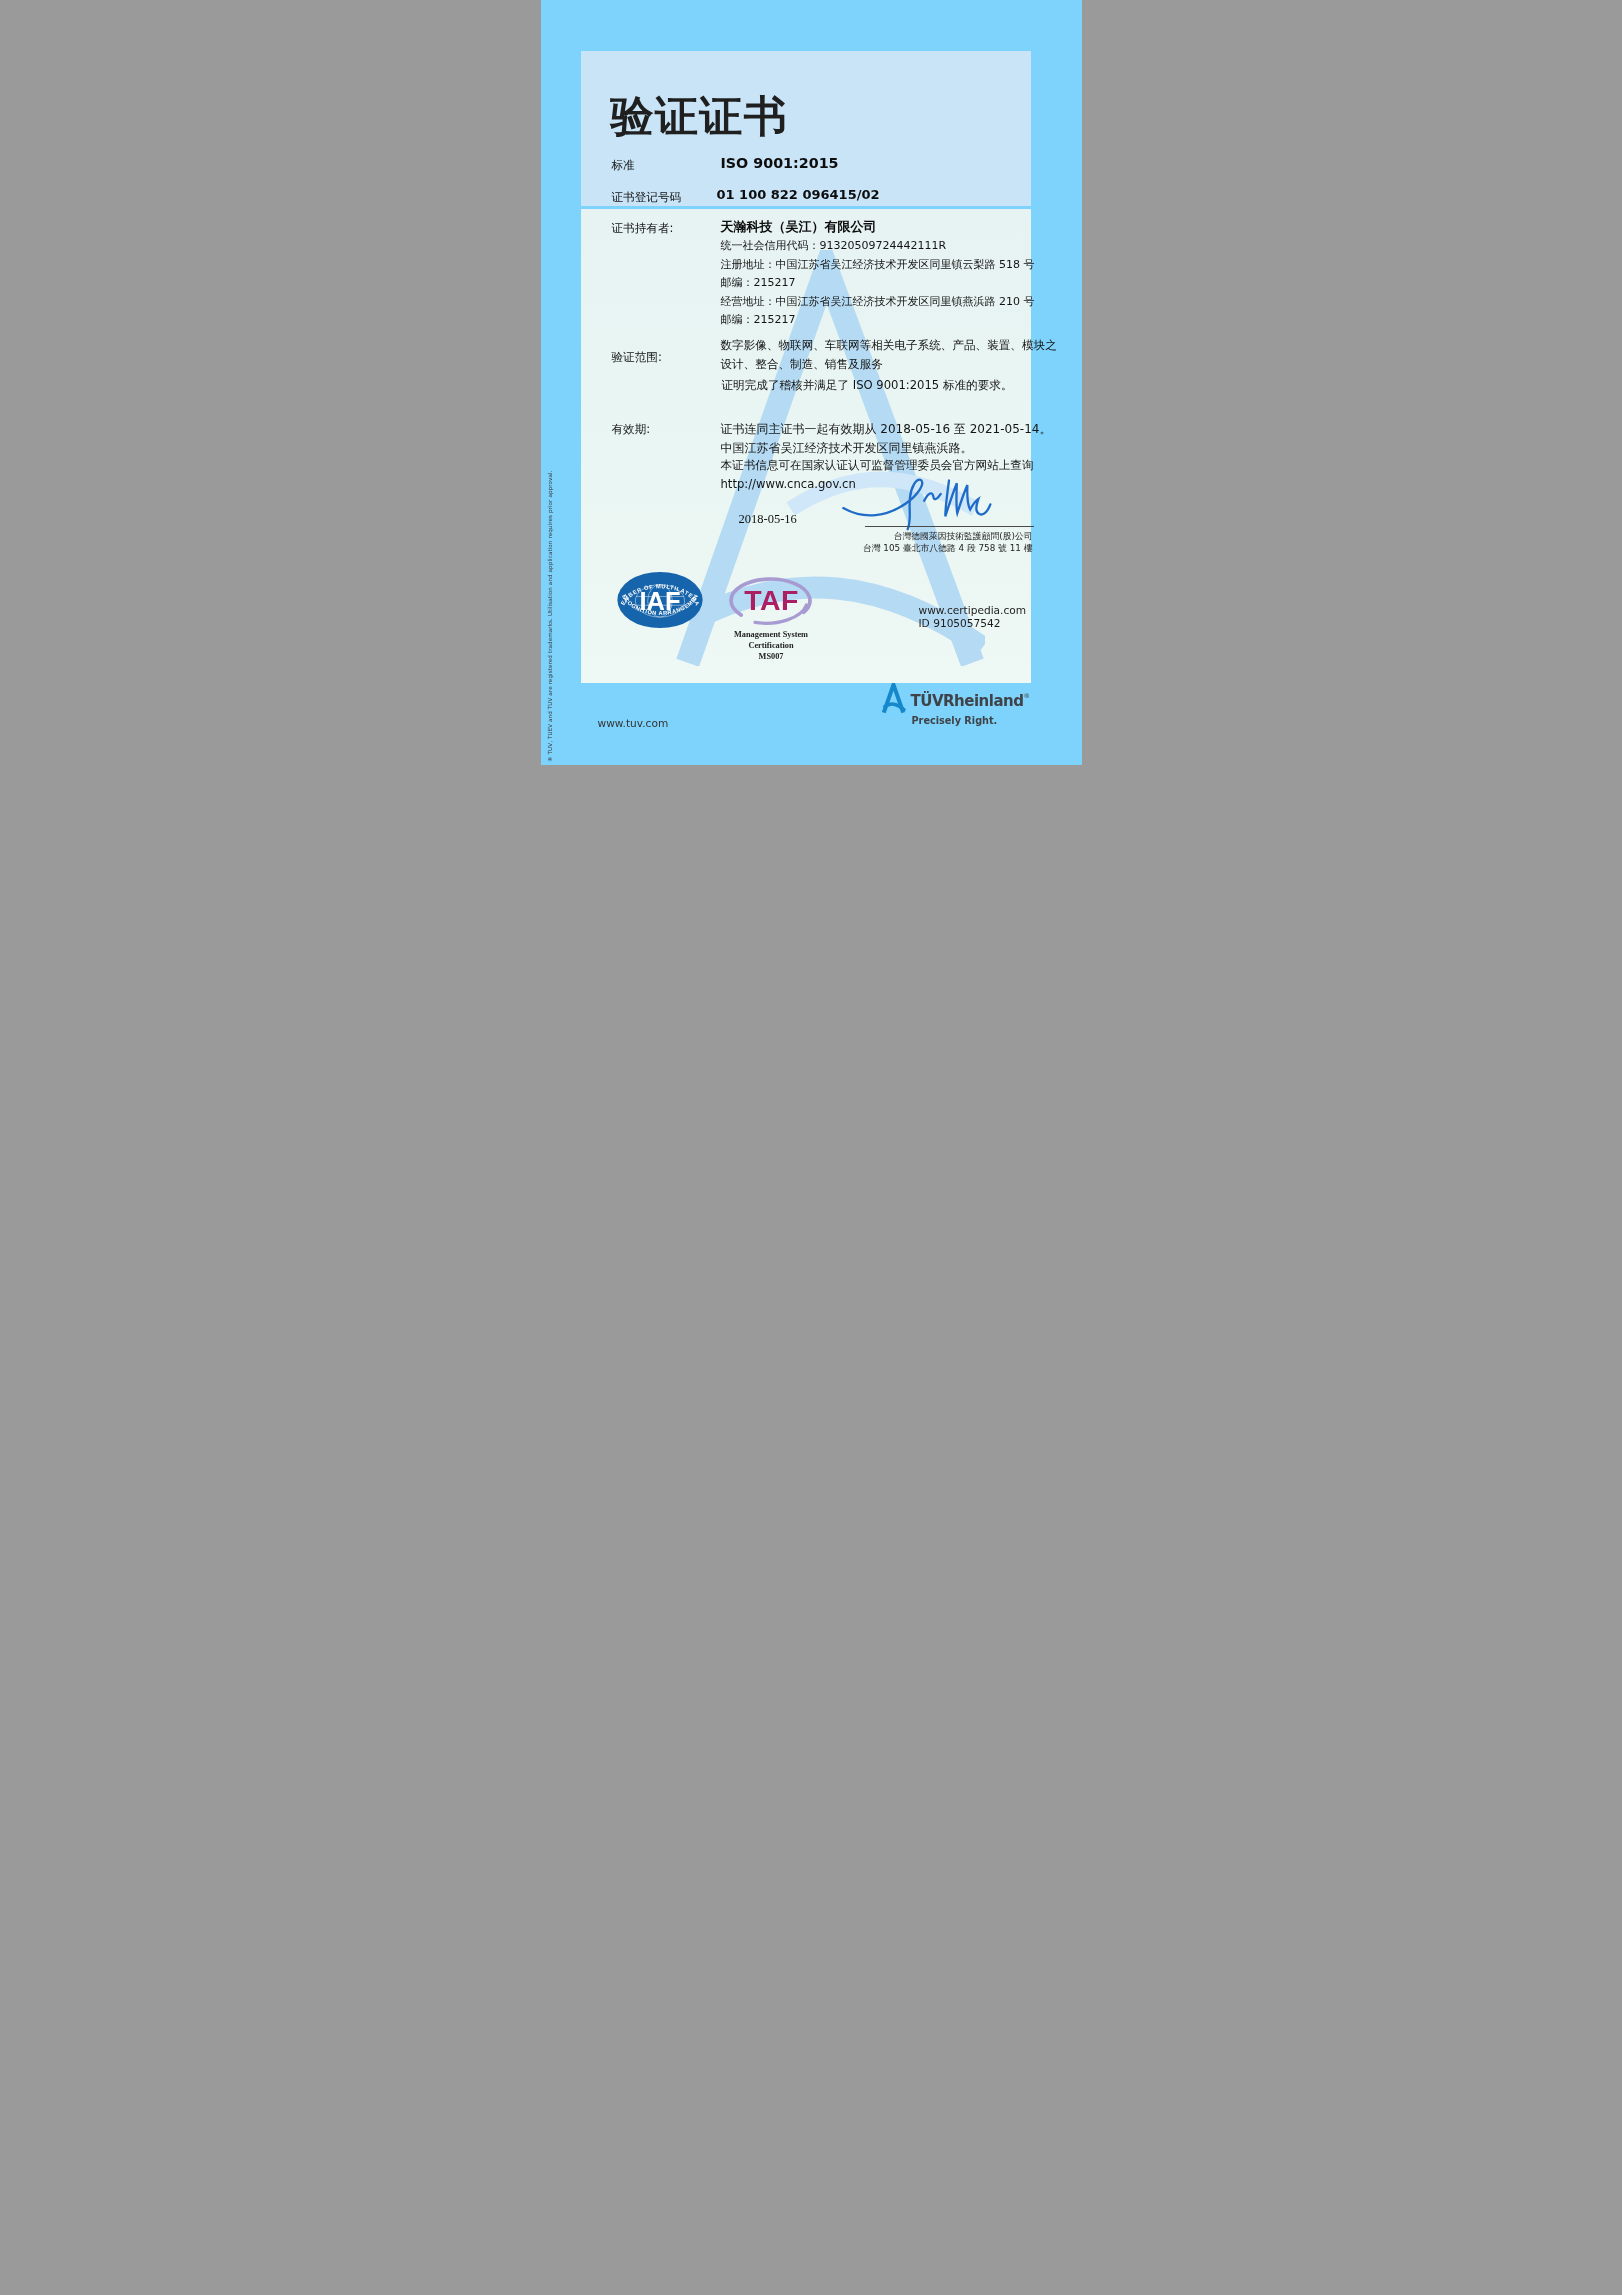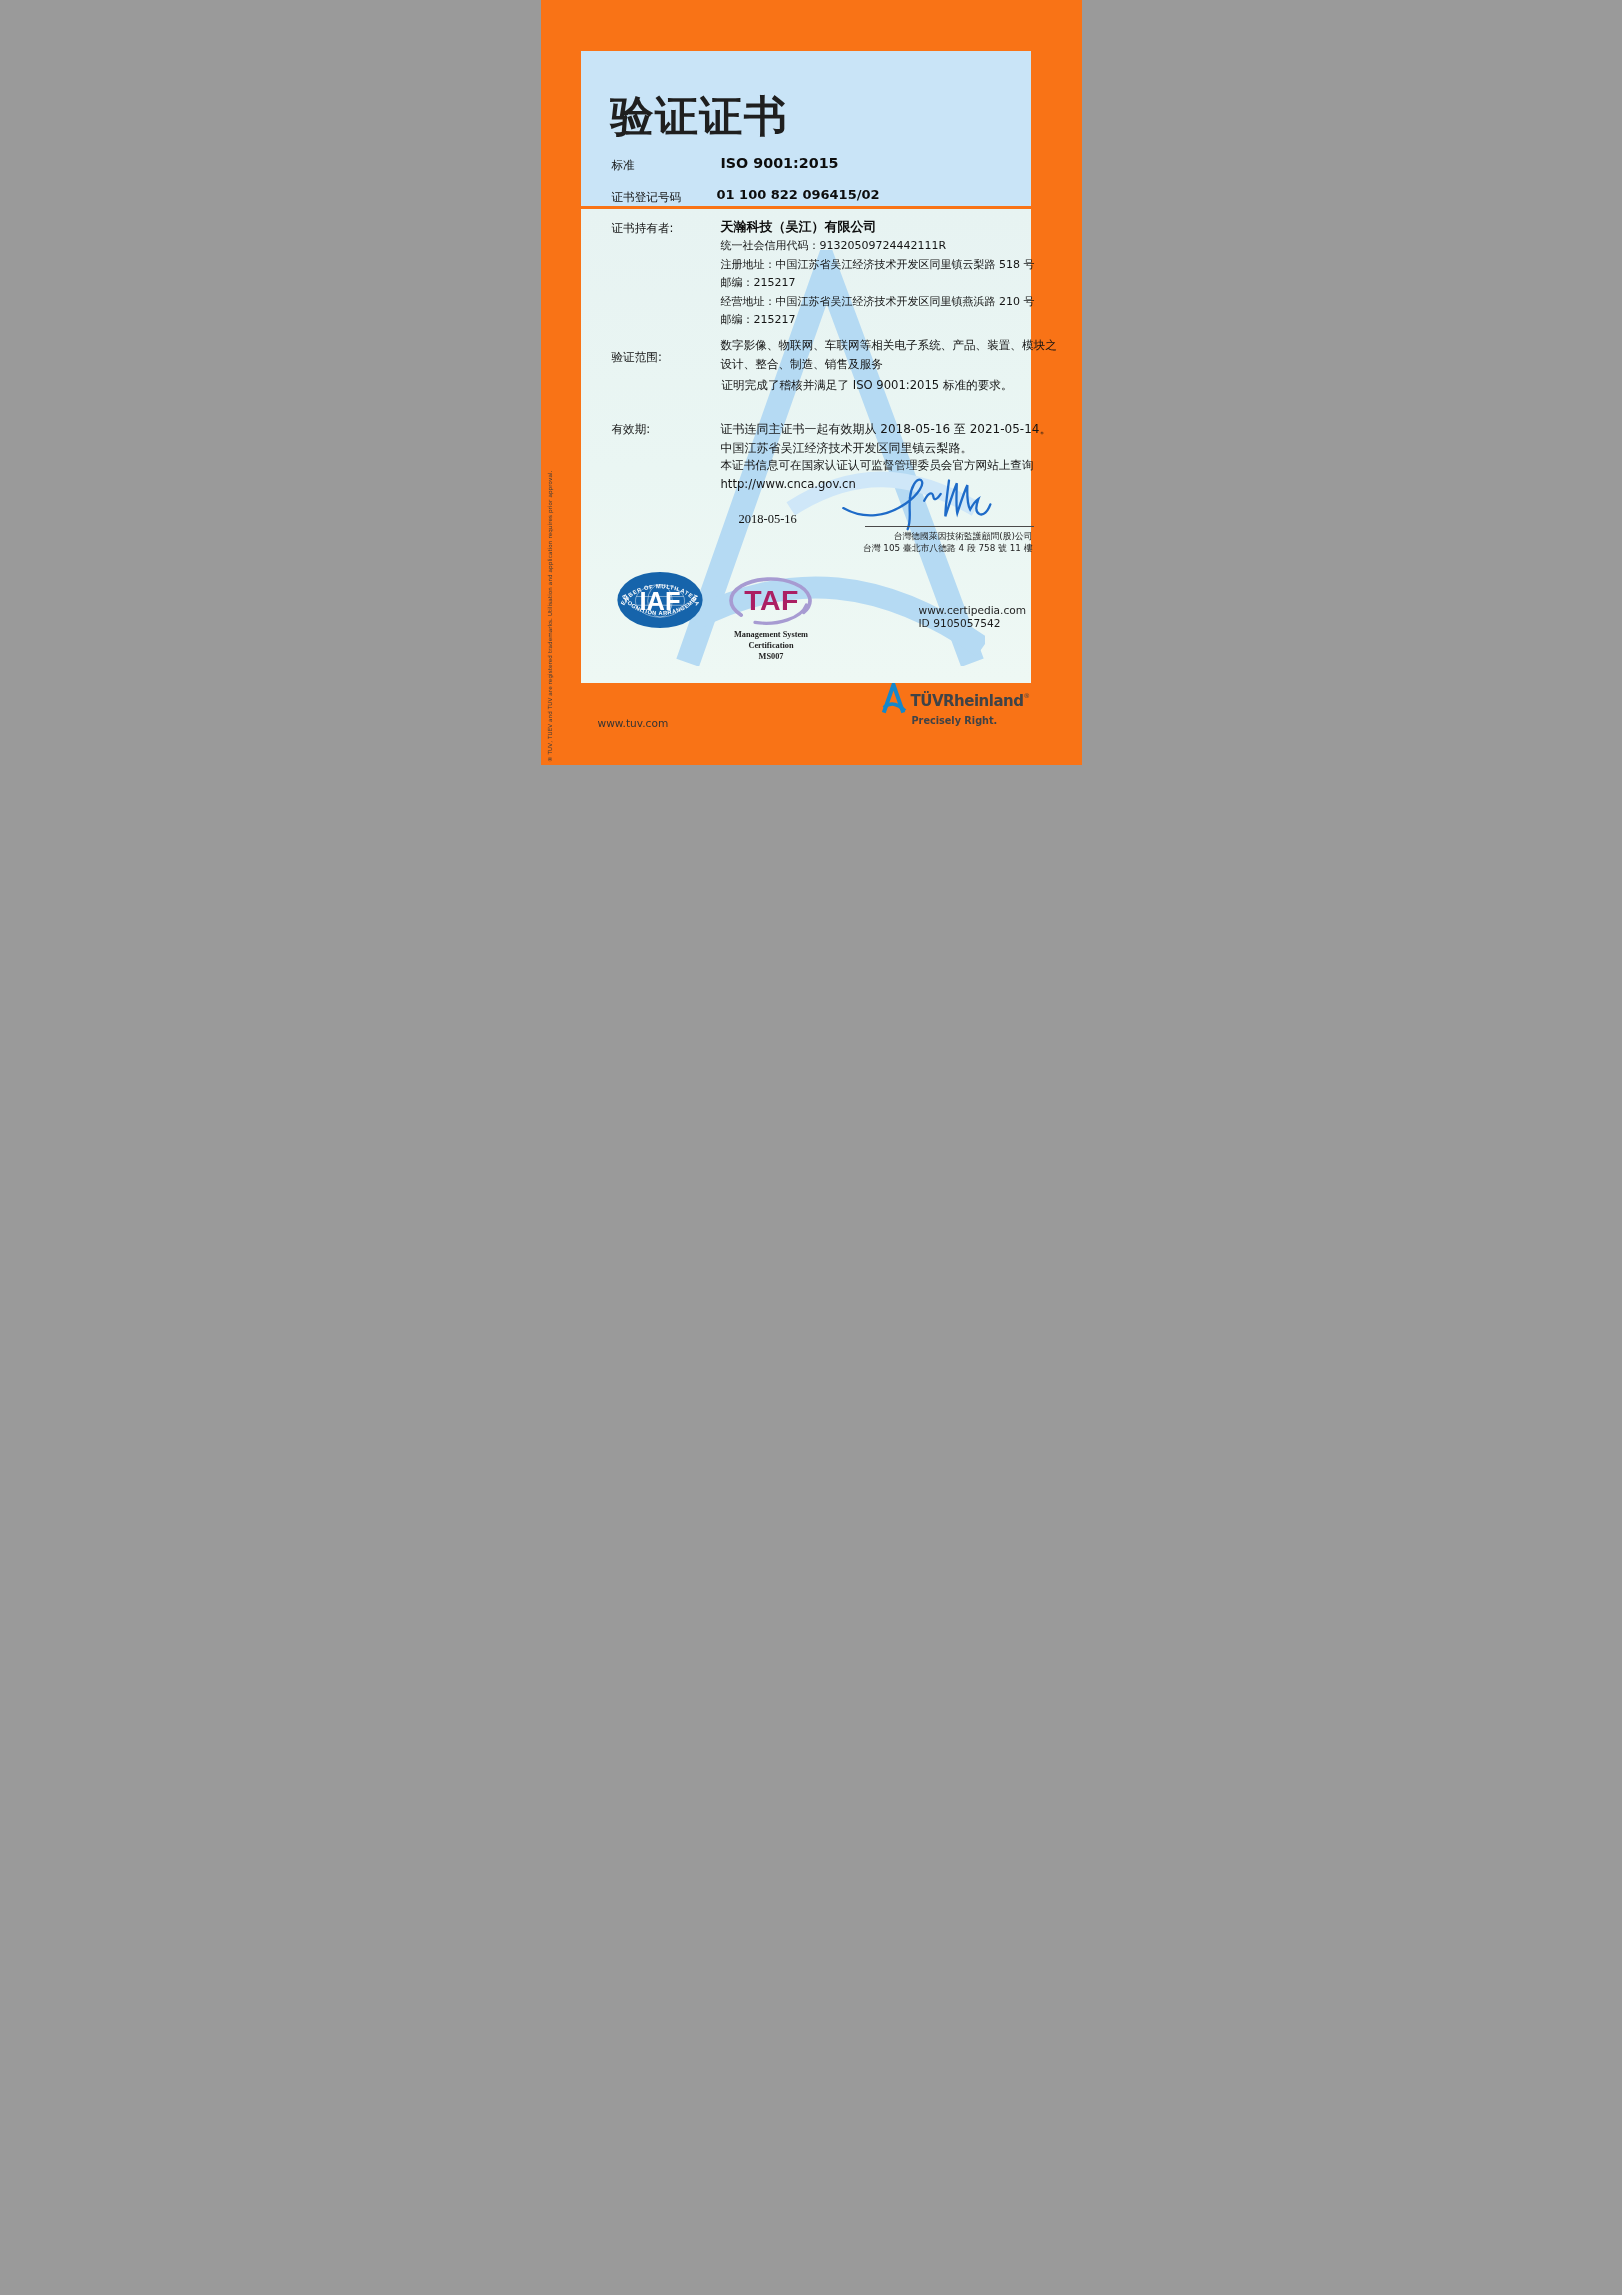--- a/index.html
+++ b/index.html
@@ -1,17 +1,17 @@
 <!DOCTYPE html>
 <html style="font-size:7.4px"><head>
 <meta charset="utf-8">
 <style>
   html,body{margin:0;padding:0;background:#9a9a9a;}
   .page{
-    position:relative;width:541px;height:765px;background:#f97316;
+    position:relative;width:541px;height:765px;background:#7dd3fc;
     margin:0 auto;overflow:hidden;
     font-family:"DejaVu Sans","Liberation Sans",sans-serif;color:#1a1a1a;
   }
   .band-top{position:absolute;left:40px;top:51px;width:450px;height:155px;background:#c9e4f7;}
   .band-main{position:absolute;left:40px;top:209px;width:450px;height:474px;
     background:linear-gradient(180deg,#e7f3f2 0%,#eaf6f3 55%,#eef8f4 100%);}
   .watermark{position:absolute;left:111px;top:250px;width:333px;height:416px;}
   .abs{position:absolute;}
   .doc-title{font-size:43px;font-weight:bold;letter-spacing:1.4px;color:#1f1f1f;}
   .field-label{font-size:11.6px;color:#141414;}
@@ -70,21 +70,21 @@
   <div class="abs lines cn" style="left:180px;top:336px;font-size:11.6px;line-height:19.4px;">
     <div>数字影像、物联网、车联网等相关电子系统、产品、装置、模块之</div>
     <div>设计、整合、制造、销售及服务</div>
   </div>
 
   <div class="abs cn" style="left:181px;top:378px;font-size:11.6px;">证明完成了稽核并满足了 ISO 9001:2015 标准的要求。</div>
 
   <div class="abs field-label" style="left:71px;top:422px;">有效期:</div>
   <div class="abs lines cn" style="left:180px;top:420px;font-size:12px;line-height:19.4px;">
     <div>证书连同主证书一起有效期从 2018-05-16 至 2021-05-14。</div>
-    <div>中国江苏省吴江经济技术开发区同里镇云梨路。</div>
+    <div>中国江苏省吴江经济技术开发区同里镇燕浜路。</div>
   </div>
 
   <div class="abs lines cn" style="left:180px;top:456px;font-size:11.6px;line-height:19.4px;">
     <div>本证书信息可在国家认证认可监督管理委员会官方网站上查询</div>
     <div>http://www.cnca.gov.cn</div>
   </div>
 
   <div class="abs date-text" style="left:198px;top:512px;font-family:Liberation Serif, serif;">2018-05-16</div>
 
   <svg class="abs" style="left:296px;top:475px;" width="190" height="57" viewBox="0 0 410 124" aria-hidden="true">

